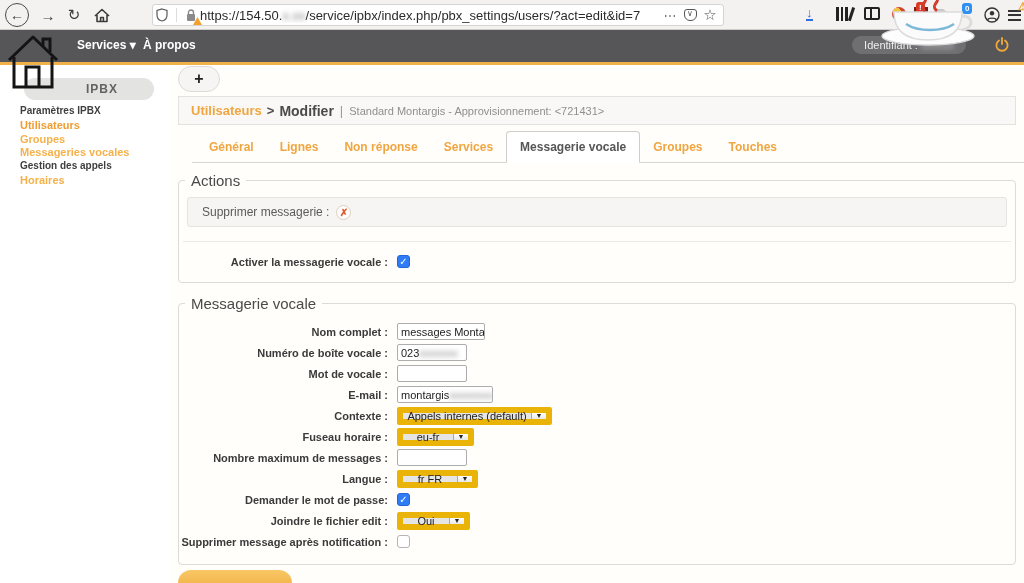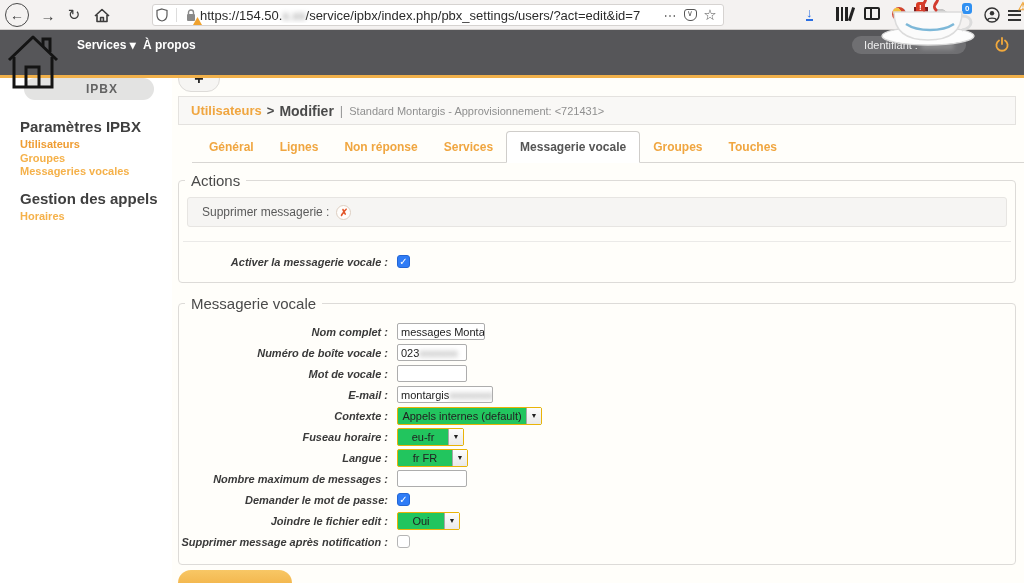--- a/index.html
+++ b/index.html
@@ -38,34 +38,34 @@
   #bd-check { left:128px; top:12px; background:#2f7cf6; border-radius:50%; }
   #bd-zero { left:188px; top:3px; background:#2f90f2; }
   #bd-warn { left:244px; top:0px; color:#f0a73e; background:transparent; font-size:11px; padding:0; }
   #ic-gearball { position:absolute; left:158px; top:9px; width:16px; height:16px; border-radius:50%; background:#9a9a9a; box-shadow:inset 0 0 0 3px #c9c9c9; z-index:5; }
 
   
   #watermark { position:absolute; left:776px; top:-30px; z-index:1; font-size:86px; font-weight:bold; color:#d23b2e; opacity:.92; letter-spacing:-2px; pointer-events:none; }
   #cup { position:absolute; left:878px; top:-6px; z-index:4; pointer-events:none; }
 
   
-  #topbar { position:absolute; left:0; top:30px; width:1024px; height:48px; background:#565659; border-bottom:3px solid #f0b04a; z-index:3; }
+  #topbar { position:absolute; left:0; top:30px; width:1024px; height:35px; background:#565659; border-bottom:3px solid #f0b04a; z-index:3; }
   .topnav { position:absolute; top:8px; color:#fff; font-size:12px; font-weight:bold; cursor:pointer; }
   #nav-services { left:77px; } #nav-apropos { left:143px; }
   #ident-pill { position:absolute; right:58px; top:6px; background:#6f6f72; color:#eee; border-radius:10px; font-size:11px; padding:3px 12px; }
   #power { position:absolute; right:14px; top:7px; width:16px; height:16px; }
 
   
   #logo { position:absolute; left:7px; top:32px; z-index:5; }
 
   
   #sidebar { position:absolute; left:0; top:65px; width:200px; height:518px; background:#fff; border-right:2px solid #f0b04a; z-index:2;text-decoration:underline; }
   #brand-pill { position:absolute; left:24px; top:13px; width:130px; height:22px; background:#e3e3e2; border-radius:12px; color:#636363; font-size:12px; font-weight:bold; letter-spacing:1px; display:flex; align-items:center; justify-content:center; padding-left:26px; }
   #sb-menu { position:absolute; left:20px; top:40px; right:6px; }
-  .sb-head { font-size:15px; font-weight:bold; color:#3f3f3f; margin-top:13px; margin-bottom:3px; }
+  .sb-head { font-size:10px; font-weight:bold; color:#3f3f3f; margin-bottom:3px; }
   .sb-link { font-size:11px; font-weight:bold; color:#f5b14a; margin:1.5px 0; cursor:pointer; }
   .sb-link.active { color:#ef9d33; }
 
   
   #content { position:absolute; left:172px; top:65px; width:852px; height:518px; background:#fffefa; z-index:2; }
   #add-btn { position:absolute; left:6px; top:1px; width:42px; height:26px; background:#f6f5f3; border:1px solid #dddbd8; border-radius:13px; font-size:16px; font-weight:bold; color:#222; display:flex; align-items:center; justify-content:center; cursor:pointer; }
   #breadcrumb { position:absolute; left:6px; top:31px; width:838px; height:29px; background:#f9f8f6; border:1px solid #e4e2df; display:flex; align-items:center; padding:0 12px; white-space:nowrap; }
   #bc-link { color:#f0a640; font-size:13px; font-weight:bold; cursor:pointer; }
   #bc-sep { color:#4a4a4a; font-size:13px; font-weight:bold; margin:0 5px; }
   #bc-page { color:#4a4a4a; font-size:14px; font-weight:bold; }
@@ -77,29 +77,29 @@
   .tab.active { color:#555; background:#fff; border:1px solid #cfcdca; border-bottom:1px solid #fff; border-radius:4px 4px 0 0; margin-bottom:-1px; }
 
   fieldset { position:absolute; left:6px; width:838px; border:1px solid #dddbd8; border-radius:4px; }
   legend { font-size:15px; color:#4a4a4a; padding:0 6px; margin-left:6px; }
   #fs-actions { top:107px; height:111px; }
   #del-bar { margin:8px 8px 0 8px; height:30px; background:#f6f5f3; border:1px solid #e7e5e2; border-radius:3px; display:flex; align-items:center; padding:0 14px; font-size:12px; color:#5a5a5a; }
   #del-x { display:inline-flex; align-items:center; justify-content:center; width:15px; height:15px; border:1px solid #ddcfc2; border-radius:50%; background:#fffdfb; color:#e2572b; font-size:10px; font-weight:bold; margin-left:7px; cursor:pointer; }
   #fs-actions hr { border:none; border-top:1px solid #ebeae8; margin:14px 4px 0 4px; }
   #activate-row { display:flex; align-items:center; margin-top:13px; }
 
-  .vlabel { width:209px; text-align:right; font-size:11px; font-weight:bold; color:#3a3a3a; flex:0 0 auto;font-style:italic; }
+  .vlabel { width:209px; text-align:right; font-size:11px; font-weight:bold; color:#3a3a3a; flex:0 0 auto; }
   .vctrl { margin-left:9px; display:flex; align-items:center; }
 
   #fs-vm { top:230px; height:270px; }
   #vm-fields { margin-top:9px; }
   .vrow { display:flex; align-items:center; height:21px; }
 
   .tinput { display:inline-flex; align-items:center; height:17px; background:#fff; border:1px solid #adadad; border-radius:2px; font-size:11px; color:#222; padding:0 3px; overflow:hidden; white-space:nowrap; }
-  .sel { display:inline-flex; align-items:stretch; height:18px; background:#22c55e; border:1px solid #eab308; border-radius:2px; font-size:11px; color:#222; cursor:pointer;text-align:right; }
+  .sel { display:inline-flex; align-items:stretch; height:18px; background:#e5e5e5; border:6px solid #eab308; border-radius:2px; font-size:11px; color:#222; cursor:pointer;text-align:right; }
   .sel-txt { display:flex; align-items:center; justify-content:center; padding:0 5px; flex:1; white-space:nowrap; }
   .sel-btn { width:15px; display:flex; align-items:center; justify-content:center; border-left:1px solid #a8a8a8; background:linear-gradient(#fdfdfd,#e9e9e9); font-size:7px; color:#222; }
   .cb { width:13px; height:13px; border-radius:3px; border:1px solid #b5b5b5; background:#fff; display:flex; align-items:center; justify-content:center; font-size:10px; color:#fff; cursor:pointer; }
   .cb.on { background:#2f7cf6; border-color:#2466d4; }
 
   #save-btn { position:absolute; left:6px; top:505px; width:114px; height:26px; border:none; border-radius:14px; background:linear-gradient(#f8c765,#efa93a); cursor:pointer; }
 
   svg { display:block; }
 </style>
 </head>
@@ -301,37 +301,37 @@
           <div class="vrow">
             <span class="vlabel">Fuseau horaire :</span>
             <span class="vctrl">
               <span class="sel">
                 <span class="sel-txt" style="width: 50px;">eu-fr</span>
                 <span class="sel-btn">▼</span>
               </span>
             </span>
           </div>
           <div class="vrow">
+            <span class="vlabel">Nombre maximum de messages :</span>
+            <span class="vctrl">
+              <span class="tinput" style="width: 70px;">
+                <span></span>
+              </span>
+            </span>
+          </div>
+          <div class="vrow">
             <span class="vlabel">Langue :</span>
             <span class="vctrl">
               <span class="sel">
                 <span class="sel-txt" style="width: 54px;">fr FR</span>
                 <span class="sel-btn">▼</span>
               </span>
             </span>
           </div>
           <div class="vrow">
-            <span class="vlabel">Nombre maximum de messages :</span>
-            <span class="vctrl">
-              <span class="tinput" style="width: 70px;">
-                <span></span>
-              </span>
-            </span>
-          </div>
-          <div class="vrow">
             <span class="vlabel">Demander le mot de passe:</span>
             <span class="vctrl">
               <span class="cb on">✓</span>
             </span>
           </div>
           <div class="vrow">
             <span class="vlabel">Joindre le fichier edit :</span>
             <span class="vctrl">
               <span class="sel">
                 <span class="sel-txt" style="width: 46px;">Oui</span>

